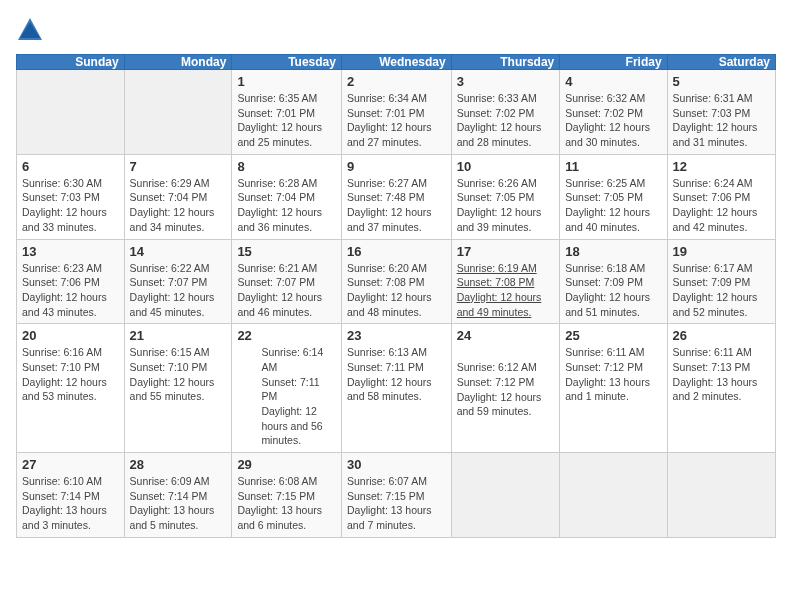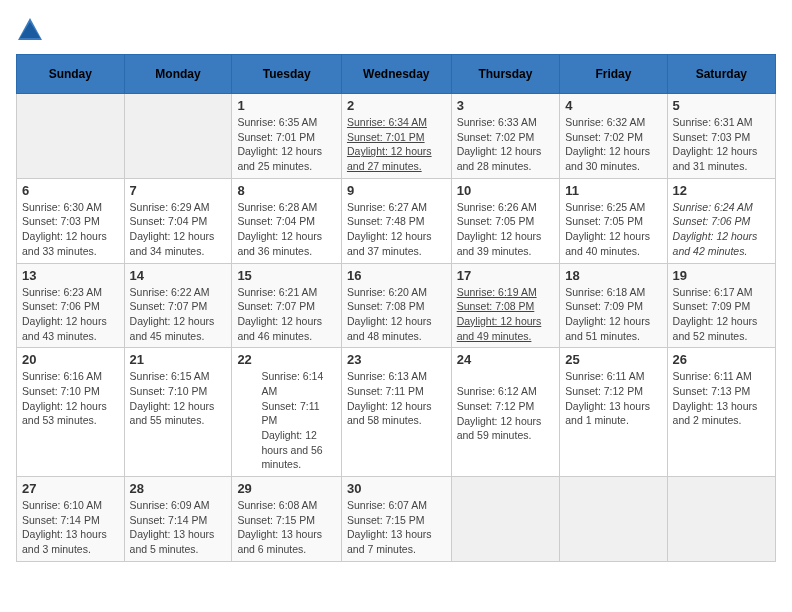--- a/index.html
+++ b/index.html
@@ -52,23 +52,23 @@
       font-size: 16px;
       color: #555;
     }
     table {
       width: 100%;
       border-collapse: collapse;
       font-size: 11px;
     }
     thead tr th {
       background-color: #3a7bbf;
-      color: #000000;
-      text-align: center;
-      padding: 12px 5px;
+      color: #ffffff;
+      text-align: right;
+      padding: 0 5px;
       font-size: 12px;
       font-weight: bold;
       border: 1px solid #2a6aaf;
     }
     tbody tr td {
       border: 1px solid #ccc;
       vertical-align: top;
       padding: 4px 5px;
       width: 113px;
       min-height: 80px;
@@ -133,21 +133,21 @@
         <td class="empty-cell"></td>
         <td class="empty-cell"></td>
         <td>
           <span class="day-number">1</span>
           <div class="day-info" style="white-space: pre-line;">Sunrise: 6:35 AM
 Sunset: 7:01 PM
 Daylight: 12 hours and 25 minutes.</div>
         </td>
         <td>
           <span class="day-number">2</span>
-          <div class="day-info" style="white-space: pre-line; text-decoration: underline;">Sunrise: 6:34 AM
+          <div class="day-info" style="white-space: pre-line;">Sunrise: 6:34 AM
 Sunset: 7:01 PM
 Daylight: 12 hours and 27 minutes.</div>
         </td>
         <td>
           <span class="day-number">3</span>
           <div class="day-info" style="white-space: pre-line;">Sunrise: 6:33 AM
 Sunset: 7:02 PM
 Daylight: 12 hours and 28 minutes.</div>
         </td>
         <td>
@@ -195,21 +195,21 @@
 Daylight: 12 hours and 39 minutes.</div>
         </td>
         <td>
           <span class="day-number">11</span>
           <div class="day-info" style="white-space: pre-line;">Sunrise: 6:25 AM
 Sunset: 7:05 PM
 Daylight: 12 hours and 40 minutes.</div>
         </td>
         <td>
           <span class="day-number">12</span>
-          <div class="day-info" style="white-space: pre-line; font-style: italic;">Sunrise: 6:24 AM
+          <div class="day-info" style="white-space: pre-line;">Sunrise: 6:24 AM
 Sunset: 7:06 PM
 Daylight: 12 hours and 42 minutes.</div>
         </td>
       </tr>
       <tr>
         <td>
           <span class="day-number">13</span>
           <div class="day-info" style="white-space: pre-line;">Sunrise: 6:23 AM
 Sunset: 7:06 PM
 Daylight: 12 hours and 43 minutes.</div>

